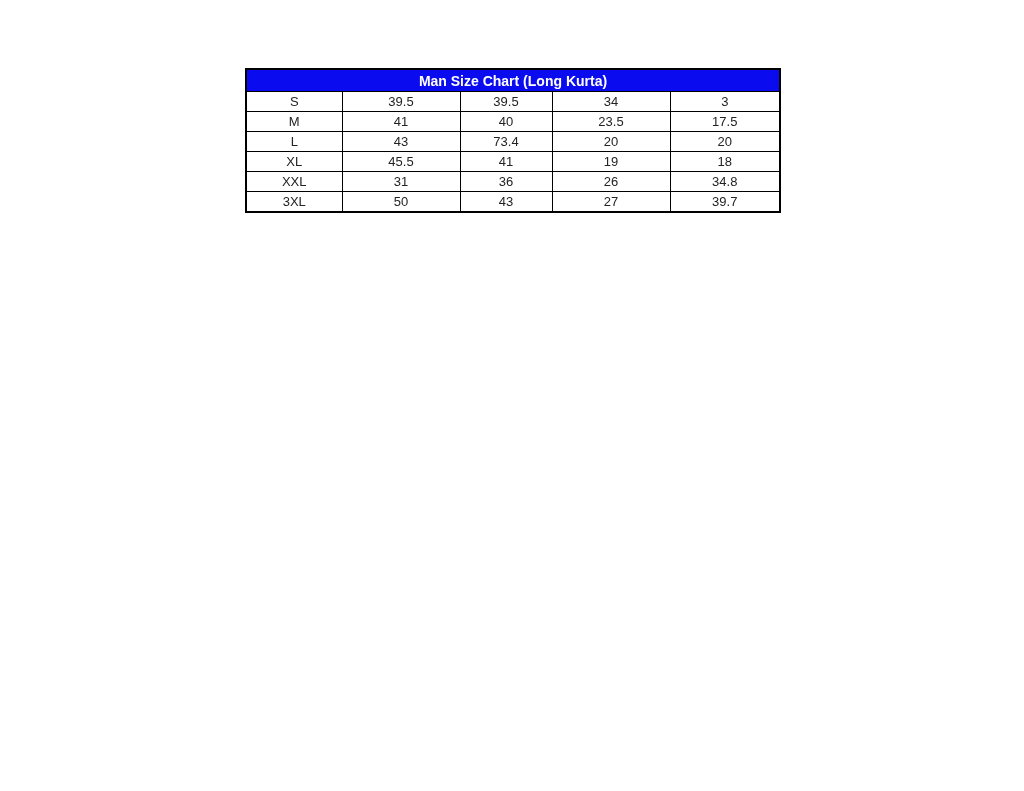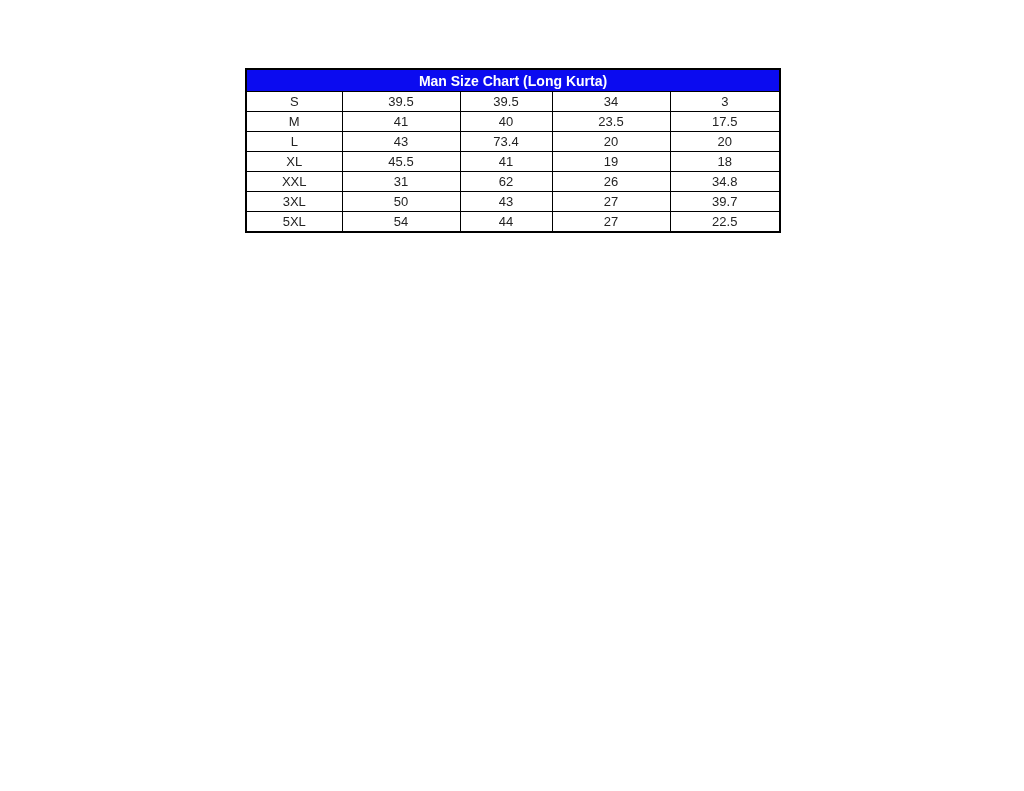--- a/index.html
+++ b/index.html
@@ -103,33 +103,26 @@
         <tr>
           <td>XL</td>
           <td>45.5</td>
           <td>41</td>
           <td>19</td>
           <td>18</td>
         </tr>
         <tr>
           <td>XXL</td>
           <td>31</td>
-          <td>62</td>
+          <td>36</td>
           <td>26</td>
           <td>34.8</td>
         </tr>
         <tr>
           <td>3XL</td>
           <td>50</td>
           <td>43</td>
           <td>27</td>
           <td>39.7</td>
         </tr>
-        <tr>
-          <td>5XL</td>
-          <td>54</td>
-          <td>44</td>
-          <td>27</td>
-          <td>22.5</td>
-        </tr>
       </tbody>
   </table>
 </div>
 
 </body></html>

